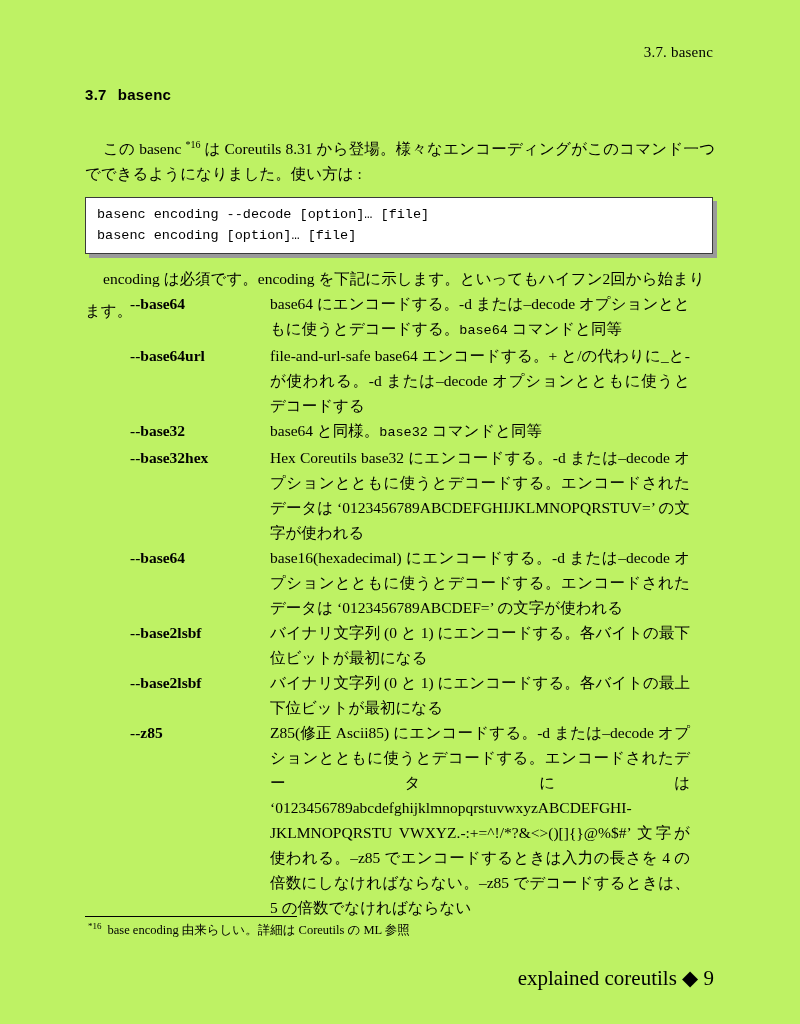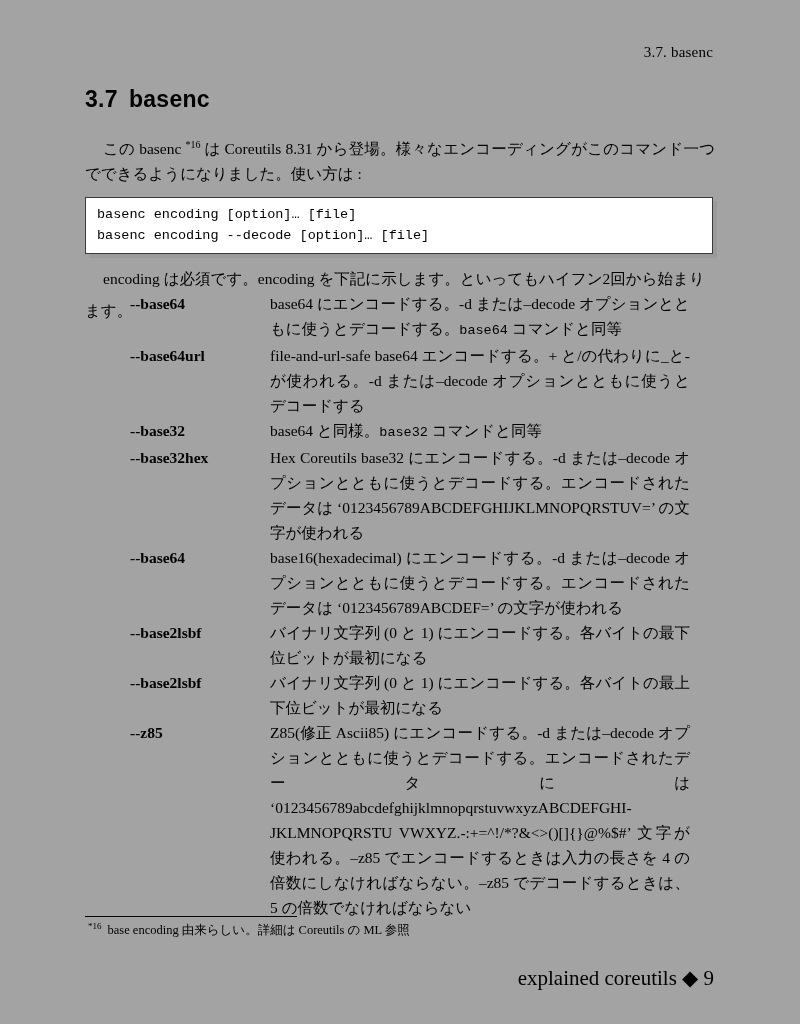--- a/index.html
+++ b/index.html
@@ -1,40 +1,40 @@
 <!DOCTYPE html>
 <html><head>
 <meta charset="utf-8">
 <style>
   * { margin: 0; padding: 0; box-sizing: border-box; }
   html, body { background: #ffffff; }
   .page {
     position: relative;
     width: 800px;
     height: 1024px;
-    background: #a3a3a3;
+    background: #bef264;
     color: #000000;
     font-family: "Liberation Serif", "DejaVu Serif", serif;
     font-size: 15.5px;
     overflow: hidden;
   }
   .running-head {
     position: absolute;
     top: 44px;
     right: 87px;
     font-size: 15px;
     letter-spacing: 0.2px;
   }
   .section-heading {
     position: absolute;
     top: 86px;
     left: 85px;
     font-family: "Liberation Sans", "DejaVu Sans", sans-serif;
     font-weight: bold;
-    font-size: 23px;
+    font-size: 15px;
     letter-spacing: 0.3px;
   }
   .section-heading .sec-num { margin-right: 11px; }
   .intro-para {
     position: absolute;
     top: 136px;
     left: 85px;
     width: 630px;
     line-height: 25px;
     text-align: justify;
@@ -125,22 +125,22 @@
 
   <div class="section-heading">
     <span class="sec-num">3.7</span><span>basenc</span>
   </div>
 
   <p class="intro-para">
     <span>この basenc </span><sup class="fn-ref">*16</sup><span> は Coreutils 8.31 から登場。様々なエンコーディングがこのコマンド一つでできるようになりました。使い方は :</span>
   </p>
 
   <div class="code-box">
+    <div class="code-line">basenc encoding --decode [option]… [file]</div>
     <div class="code-line">basenc encoding [option]… [file]</div>
-    <div class="code-line">basenc encoding --decode [option]… [file]</div>
   </div>
 
   <p class="encoding-note">encoding は必須です。encoding を下記に示します。といってもハイフン2回から始まります。</p>
 
   <div class="options-list">
     <div class="opt-row">
       <div class="opt-term">--base64</div>
       <div class="opt-desc"><span>base64 にエンコードする。-d または–decode オプションとともに使うとデコードする。</span><span class="mono">base64</span><span> コマンドと同等</span></div>
     </div>
 

